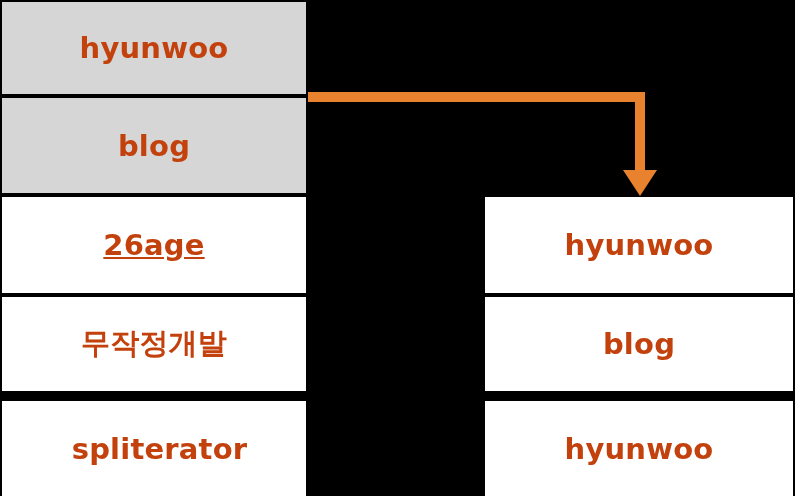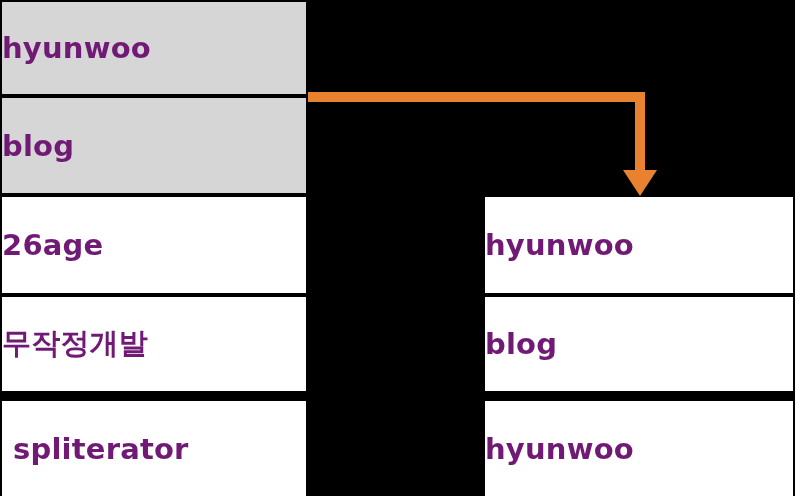--- a/index.html
+++ b/index.html
@@ -15,40 +15,40 @@
     overflow: hidden;
     font-family: "DejaVu Sans", "Liberation Sans", sans-serif;
   }
 
   
   .cell {
     position: absolute;
     box-sizing: border-box;
     display: flex;
     align-items: center;
-    justify-content: flex-start;
-    color: #701a75;
+    justify-content: center;
+    color: #c2410c;
     font-weight: bold;
     font-size: 29px;
     letter-spacing: 0.2px;
     white-space: nowrap;
     background: #ffffff;
     border: 2px solid #000000;
   }
   .cell.gray   { background: #d6d6d6; }
   .cell.white  { background: #ffffff; }
   .cell.noborder-bottom { border-bottom-width: 0; }
 
   
   .left  { left: 0px;   width: 308px; }
   .right { left: 483px; width: 312px; }
 
   .r1 { top: 0px;   height: 96px;  }
   .r2 { top: 96px;  height: 99px;  }
-  .r3 { top: 195px; height: 100px; }
+  .r3 { top: 195px; height: 100px; text-decoration: underline; }
   .r4 { top: 295px; height: 98px;  }
   .r5 { top: 399px; height: 97px;  }
 
   
   .rr1 { top: 195px; height: 100px; }
   .rr2 { top: 295px; height: 98px;  }
   .rr3 { top: 399px; height: 97px;  }
 
   
   .sep-band {

